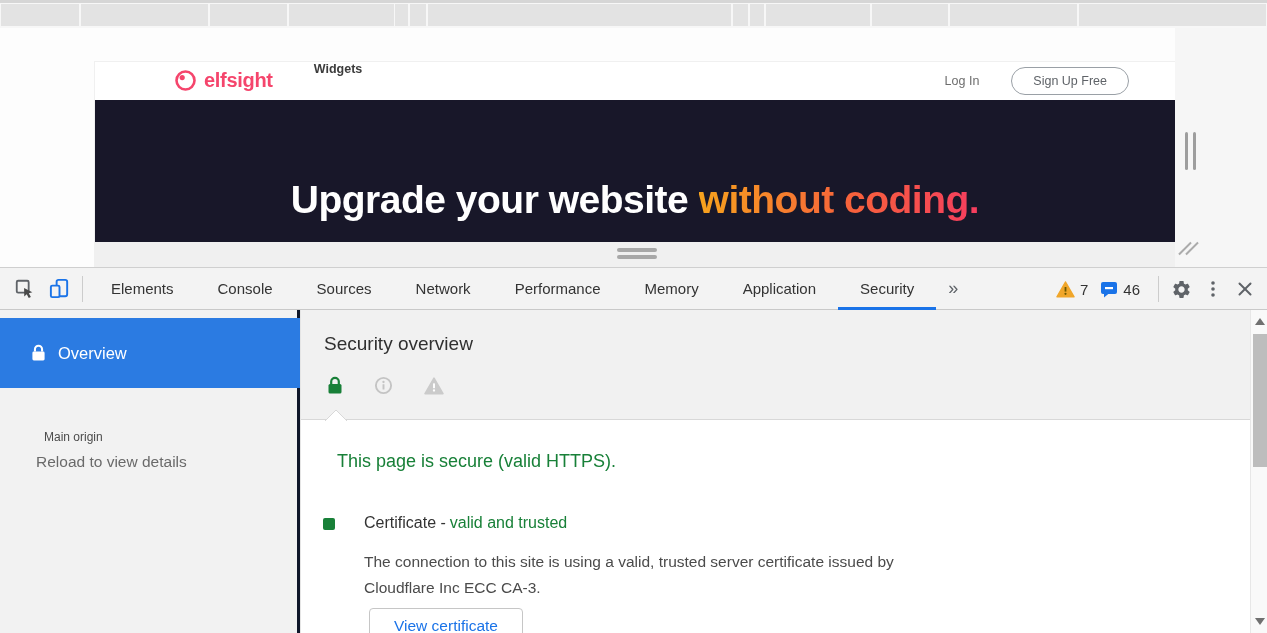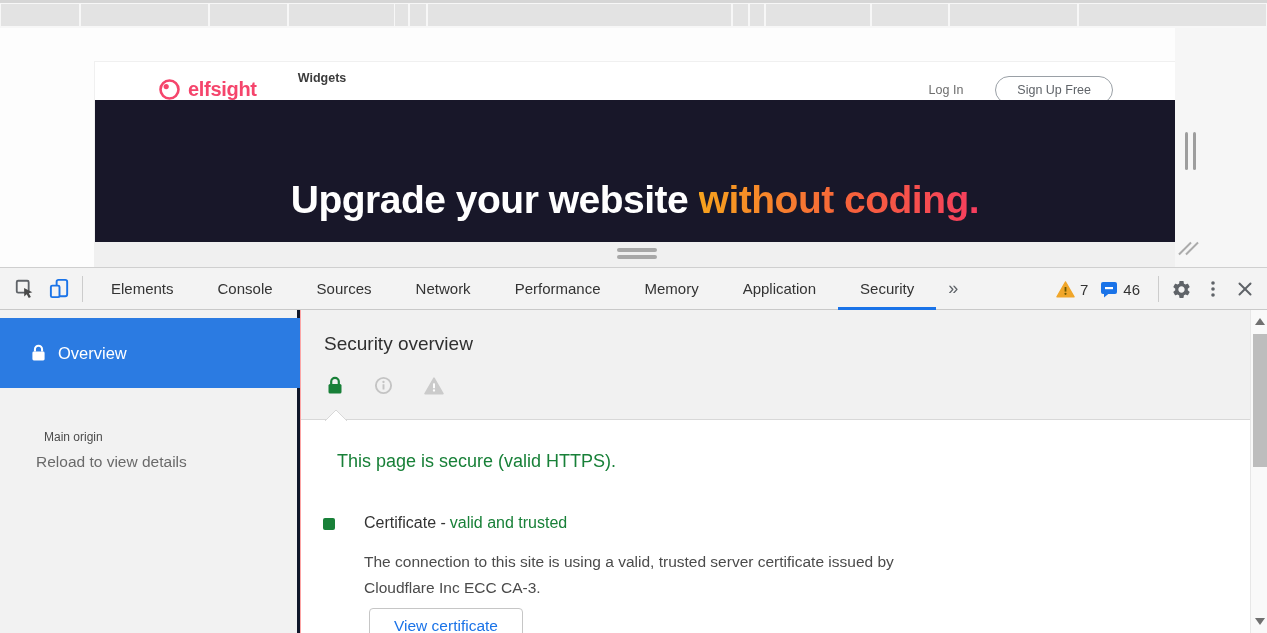--- a/index.html
+++ b/index.html
@@ -6,42 +6,42 @@
   html,body { width:1267px; height:633px; overflow:hidden; background:#fff;
               font-family:"Liberation Sans", sans-serif; }
   .root { position:relative; width:1267px; height:633px; background:#fdfdfd; overflow:hidden; }
 
   
   .tabstrip { position:absolute; left:0; top:0; width:1267px; height:28px; background:#f7f7f7; border-top:3px solid #d6d6d6; }
   .tabstrip .ph { position:absolute; top:1px; height:22px; background:#e3e3e3; }
 
   
   .page { position:absolute; left:95px; top:62px; width:1080px; height:205px; background:#fff; box-shadow:0 0 0 1px rgba(0,0,0,0.05); }
-  .site-header { position:absolute; left:0; top:0; width:1080px; height:38px; background:#fff;margin-top:9px; }
+  .site-header { position:absolute; left:16px; top:0; width:1080px; height:38px; background:#fff; }
   .logo { position:absolute; left:63px; top:7px; display:flex; align-items:center; gap:7px; cursor:pointer; }
   .logo-text { color:#f5456c; font-size:20px; font-weight:bold; letter-spacing:-0.3px; }
   .site-nav { position:absolute; left:192px; top:0; height:38px; display:flex; align-items:center; gap:24px;flex-direction:column; }
   .site-nav span { font-size:12.5px; font-weight:bold; color:#3c3c3c; cursor:pointer; }
   .auth { position:absolute; right:62px; top:0; height:38px; display:flex; align-items:center; gap:32px; }
   .login { font-size:12.5px; color:#6d6d6d; cursor:pointer; }
   .signup { font-size:12.5px; color:#5f6368; border:1px solid #9aa0a6; border-radius:15px; padding:6px 21px; background:#fff; cursor:pointer; }
   .banner { position:absolute; left:0; top:38px; width:1080px; height:142px; background:#181729; overflow:hidden; }
   .headline { position:absolute; left:0; top:78px; width:1080px; text-align:center; font-size:39px; font-weight:bold; letter-spacing:-0.5px; color:#fff; white-space:nowrap; }
   .headline .accent { background:linear-gradient(90deg,#f6a21d 0%,#f7613c 55%,#f53d5f 100%);
                       -webkit-background-clip:text; background-clip:text; color:transparent; }
   .page-under { position:absolute; left:0; top:180px; width:1080px; height:25px; background:#f0f0f0; }
 
   
   .right-gutter { position:absolute; left:1175px; top:28px; width:92px; height:239px; background:#f6f6f6; }
   .vbar { position:absolute; width:3px; height:38px; background:#9e9e9e; border-radius:2px; }
   .hbar { position:absolute; width:40px; height:4px; background:#a8a8a8; border-radius:2px; }
   .dbar { position:absolute; width:2px; height:17px; background:#ababab; transform:rotate(45deg); }
 
   
-  .devtools { position:absolute; left:0; top:267px; width:1267px; height:366px; background:#fca5a5; }
+  .devtools { position:absolute; left:0; top:267px; width:1267px; height:366px; background:#e5e5e5; }
   .dt-toolbar { position:absolute; left:0; top:0; width:1267px; height:43px; background:#f3f3f3;
                 border-top:1px solid #cfcfcf; border-bottom:1px solid #c9c9c9; display:flex; align-items:center; }
   .tool-ic { display:flex; align-items:center; justify-content:center; width:34px; height:34px; cursor:pointer; }
   .tool-ic.inspect { margin-left:8px; }
   .vsep { width:1px; height:26px; background:#ccc; margin:0 6px; }
   .dt-tabs { display:flex; height:100%; align-items:center; }
   .dt-tab { position:relative; height:100%; display:flex; align-items:center; padding:0 22px; font-size:15px; color:#333; cursor:pointer; }
   .dt-tab.selected::after { content:""; position:absolute; left:0; right:0; bottom:-1px; height:3px; background:#1a73e8; }
   .more-tabs { font-size:18px; color:#5f6368; margin-left:12px; cursor:pointer; }
   .dt-right { position:absolute; right:6px; top:0; height:42px; display:flex; align-items:center; }

